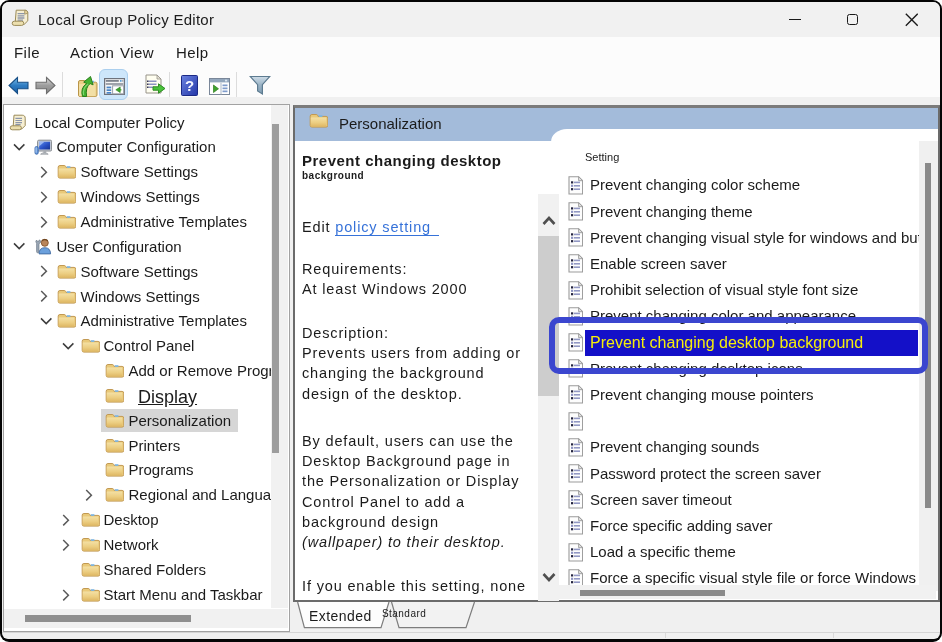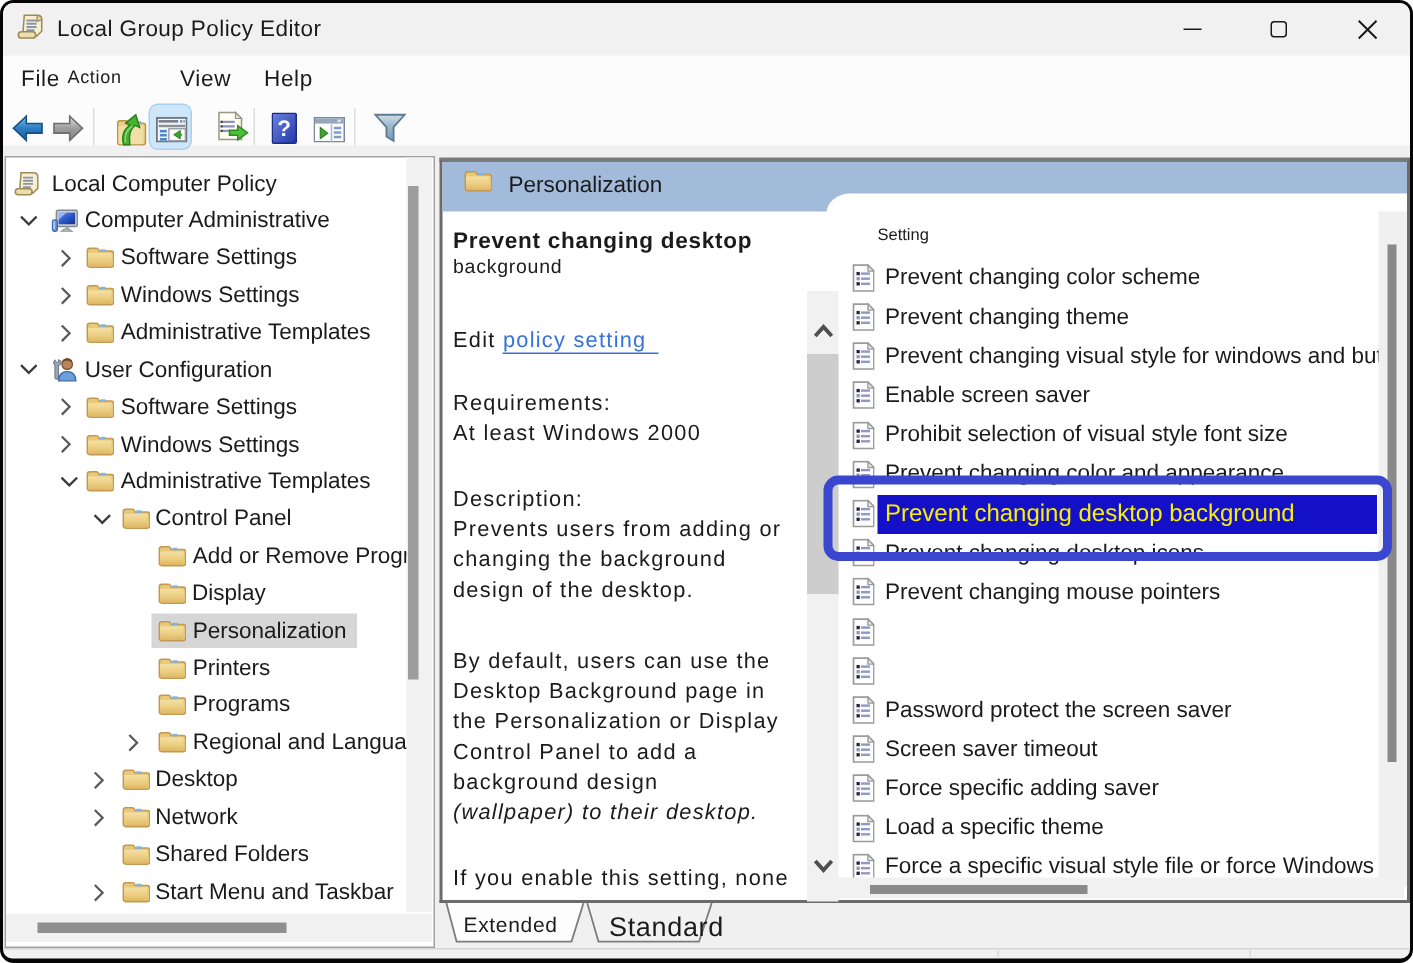--- a/index.html
+++ b/index.html
@@ -27,21 +27,21 @@
       <rect x="1.2" y="12.2" width="11.6" height="4.2" rx="2.1" fill="#ecdfae" stroke="#9a8a58" stroke-width="1"></rect>
     </svg>
     <div class="abs txt" style="left:36px;top:8.5px;font-size:15px;letter-spacing:.28px;">Local Group Policy Editor</div>
 
     <div class="abs" style="left:787px;top:16.8px;width:12px;height:1.5px;background:#1a1a1a;"></div>
     <div class="abs" style="left:845px;top:11.5px;width:11.3px;height:11.3px;border:1.2px solid #191919;border-radius:2.5px;"></div>
     <svg class="abs" style="left:902.5px;top:11px" width="13.5" height="13.5" viewBox="0 0 13.5 13.5">
       <path d="M.8 .8 L12.7 12.7 M12.7 .8 L.8 12.7" stroke="#191919" stroke-width="1.3"></path>
     </svg>
     <div class="abs txt" style="left:12px;top:42px;font-size:15px;letter-spacing:.45px;">File</div>
-    <div class="abs txt" style="left:43px;top:42px;font-size:12px;letter-spacing:.45px;">Action</div>
+    <div class="abs txt" style="left:68px;top:42px;font-size:15px;letter-spacing:.45px;">Action</div>
     <div class="abs txt" style="left:118px;top:42px;font-size:15px;letter-spacing:.45px;">View</div>
     <div class="abs txt" style="left:174px;top:42px;font-size:15px;letter-spacing:.45px;">Help</div>
 
     <div class="abs" style="left:59.5px;top:70px;width:1px;height:25px;background:#dcdcdc;"></div>
     <div class="abs" style="left:166.5px;top:70px;width:1px;height:25px;background:#dcdcdc;"></div>
     <div class="abs" style="left:234px;top:70px;width:1px;height:25px;background:#dcdcdc;"></div>
 
     <div class="abs" style="left:96.5px;top:66.5px;width:29px;height:31px;background:#cde6fa;border:1px solid #abcfee;border-radius:6px;"></div>
 
     <svg class="abs" style="left:6px;top:73.5px" width="21" height="19" viewBox="0 0 21 19">
@@ -203,21 +203,21 @@
       <svg class="abs" style="left:5px;top:9.0px" width="18" height="17" viewBox="0 0 18 17">
           <use href="#scrollic"></use>
         </svg>
       <div class="abs txt" style="left:30.5px;top:8.5px;font-size:15px;">Local Computer Policy</div>
       <svg class="abs" style="left:8.5px;top:37.8px" width="13" height="8" viewBox="0 0 13 8">
           <use href="#chevd"></use>
         </svg>
       <svg class="abs" style="left:29.5px;top:33.8px" width="18" height="17" viewBox="0 0 18 17">
           <use href="#compic"></use>
         </svg>
-      <div class="abs txt" style="left:52.5px;top:33.3px;font-size:15px;">Computer Administrative</div>
+      <div class="abs txt" style="left:52.5px;top:33.3px;font-size:15px;">Computer Configuration</div>
       <svg class="abs" style="left:35.5px;top:61.0px" width="8" height="13" viewBox="0 0 8 13">
           <use href="#chevr"></use>
         </svg>
       <svg class="abs" style="left:53px;top:58.2px" width="19" height="17" viewBox="0 0 19 17">
           <use href="#folder"></use>
         </svg>
       <div class="abs txt" style="left:76.5px;top:58.2px;font-size:15px;">Software Settings</div>
       <svg class="abs" style="left:35.5px;top:85.9px" width="8" height="13" viewBox="0 0 8 13">
           <use href="#chevr"></use>
         </svg>
@@ -267,21 +267,21 @@
           <use href="#folder"></use>
         </svg>
       <div class="abs txt" style="left:99.5px;top:232.1px;font-size:15px;">Control Panel</div>
       <svg class="abs" style="left:100.5px;top:257.0px" width="19" height="17" viewBox="0 0 19 17">
           <use href="#folder"></use>
         </svg>
       <div class="abs txt" style="left:124.5px;top:257.0px;font-size:15px;">Add or Remove Programs</div>
       <svg class="abs" style="left:100.5px;top:281.9px" width="19" height="17" viewBox="0 0 19 17">
           <use href="#folder"></use>
         </svg>
-      <div class="abs txt" style="left:124px;top:281.9px;font-size:15px;">Display</div>
+      <div class="abs txt" style="left:134px;top:281.9px;font-size:18px;text-decoration:underline;">Display</div>
       <div class="abs" style="left:97.0px;top:304.40000000000003px;width:137px;height:23px;background:#d6d6d6;"></div>
       <svg class="abs" style="left:100.5px;top:306.7px" width="19" height="17" viewBox="0 0 19 17">
           <use href="#folder"></use>
         </svg>
       <div class="abs txt" style="left:124.5px;top:306.7px;font-size:15px;">Personalization</div>
       <svg class="abs" style="left:100.5px;top:331.6px" width="19" height="17" viewBox="0 0 19 17">
           <use href="#folder"></use>
         </svg>
       <div class="abs txt" style="left:124.5px;top:331.6px;font-size:15px;">Printers</div>
       <svg class="abs" style="left:100.5px;top:356.4px" width="19" height="17" viewBox="0 0 19 17">
@@ -326,21 +326,21 @@
 
     <div class="abs" style="left:292.5px;top:105.8px;width:643px;height:33.2px;background:#a3bbda;"></div>
 
     <div class="abs" style="left:548.5px;top:126.8px;width:387px;height:471.7px;background:#fff;border-radius:16px 0 0 0 / 13px 0 0 0;"></div>
 
     <svg class="abs" style="left:306.5px;top:110px" width="19" height="17" viewBox="0 0 19 17">
         <use href="#folder"></use>
       </svg>
     <div class="abs txt" style="left:337px;top:113px;font-size:15px;">Personalization</div>
     <div class="abs txt" style="left:300px;top:149.6px;font-size:15px;font-weight:bold;letter-spacing:.5px;">Prevent changing desktop</div>
-    <div class="abs txt" style="left:300px;top:168.3px;font-size:13px;font-weight:normal;letter-spacing:.5px;">background</div>
+    <div class="abs txt" style="left:300px;top:168.3px;font-size:10px;font-weight:bold;letter-spacing:.5px;">background</div>
     <div class="abs txt" style="left:300px;top:216.9px;font-size:14.5px;letter-spacing:.85px;">Edit <span style="color:#3672d9;border-bottom:1px solid #3672d9;padding-right:8px;">policy setting</span></div>
     <div class="abs txt" style="left:300px;top:259.1px;font-size:14.5px;letter-spacing:.85px;">Requirements:</div>
     <div class="abs txt" style="left:300px;top:279.3px;font-size:14.5px;letter-spacing:.85px;">At least Windows 2000</div>
     <div class="abs txt" style="left:300px;top:322.6px;font-size:14.5px;letter-spacing:.85px;">Description:</div>
     <div class="abs txt" style="left:300px;top:342.8px;font-size:14.5px;letter-spacing:.85px;">Prevents users from adding or</div>
     <div class="abs txt" style="left:300px;top:363.1px;font-size:14.5px;letter-spacing:.85px;">changing the background</div>
     <div class="abs txt" style="left:300px;top:384.0px;font-size:14.5px;letter-spacing:.85px;">design of the desktop.</div>
     <div class="abs txt" style="left:300px;top:430.6px;font-size:14.5px;letter-spacing:.85px;">By default, users can use the</div>
     <div class="abs txt" style="left:300px;top:450.7px;font-size:14.5px;letter-spacing:.85px;">Desktop Background page in</div>
     <div class="abs txt" style="left:300px;top:471.1px;font-size:14.5px;letter-spacing:.85px;">the Personalization or Display</div>
@@ -412,20 +412,21 @@
       <svg class="abs" style="left:16px;top:257.3px" width="15" height="19" viewBox="0 0 15 19">
           <use href="#polic"></use>
         </svg>
       <div class="abs txt" style="left:38px;top:258.0px;font-size:15px;">Prevent changing mouse pointers</div>
       <svg class="abs" style="left:16px;top:283.5px" width="15" height="19" viewBox="0 0 15 19">
           <use href="#polic"></use>
         </svg>
       <svg class="abs" style="left:16px;top:309.7px" width="15" height="19" viewBox="0 0 15 19">
           <use href="#polic"></use>
         </svg>
+      <div class="abs txt" style="left:38px;top:310.4px;font-size:15px;">Prevent changing sounds</div>
       <svg class="abs" style="left:16px;top:335.9px" width="15" height="19" viewBox="0 0 15 19">
           <use href="#polic"></use>
         </svg>
       <div class="abs txt" style="left:38px;top:336.6px;font-size:15px;">Password protect the screen saver</div>
       <svg class="abs" style="left:16px;top:362.1px" width="15" height="19" viewBox="0 0 15 19">
           <use href="#polic"></use>
         </svg>
       <div class="abs txt" style="left:38px;top:362.8px;font-size:15px;">Screen saver timeout</div>
       <svg class="abs" style="left:16px;top:388.3px" width="15" height="19" viewBox="0 0 15 19">
           <use href="#polic"></use>
@@ -450,20 +451,20 @@
 
     <svg class="abs" style="left:289px;top:598.3px" width="650" height="32" viewBox="0 0 650 32">
       <polygon points="6.6,2 98,2 90,27.7 13.4,27.7" fill="#fdfdfd"></polygon>
       <polygon points="100.5,2 183.5,2 175,27.7 108,27.7" fill="#f2f2f2"></polygon>
       <g stroke="#7d7d7d" stroke-width="1.2" fill="none">
         <path d="M6.6 2 L13.4 27.7 H90 L98 2"></path>
         <path d="M100.5 2 L108 27.7 H175 L183.5 2"></path>
       </g>
     </svg>
     <div class="abs txt" style="left:307px;top:606px;font-size:14px;letter-spacing:.45px;">Extended</div>
-    <div class="abs txt" style="left:404px;top:606px;font-size:18px;letter-spacing:.45px;">Standard</div>
+    <div class="abs txt" style="left:380px;top:606px;font-size:10px;letter-spacing:.45px;">Standard</div>
 
     <div class="abs" style="left:0;right:0;top:629.6px;height:1px;background:#d5d5d5;"></div>
     <div class="abs" style="left:663px;top:631px;width:1px;height:5px;background:#d9d9d9;"></div>
     <div class="abs" style="left:831px;top:631px;width:1px;height:5px;background:#d9d9d9;"></div>
 
   </div>
 </div>
 
 </body></html>

